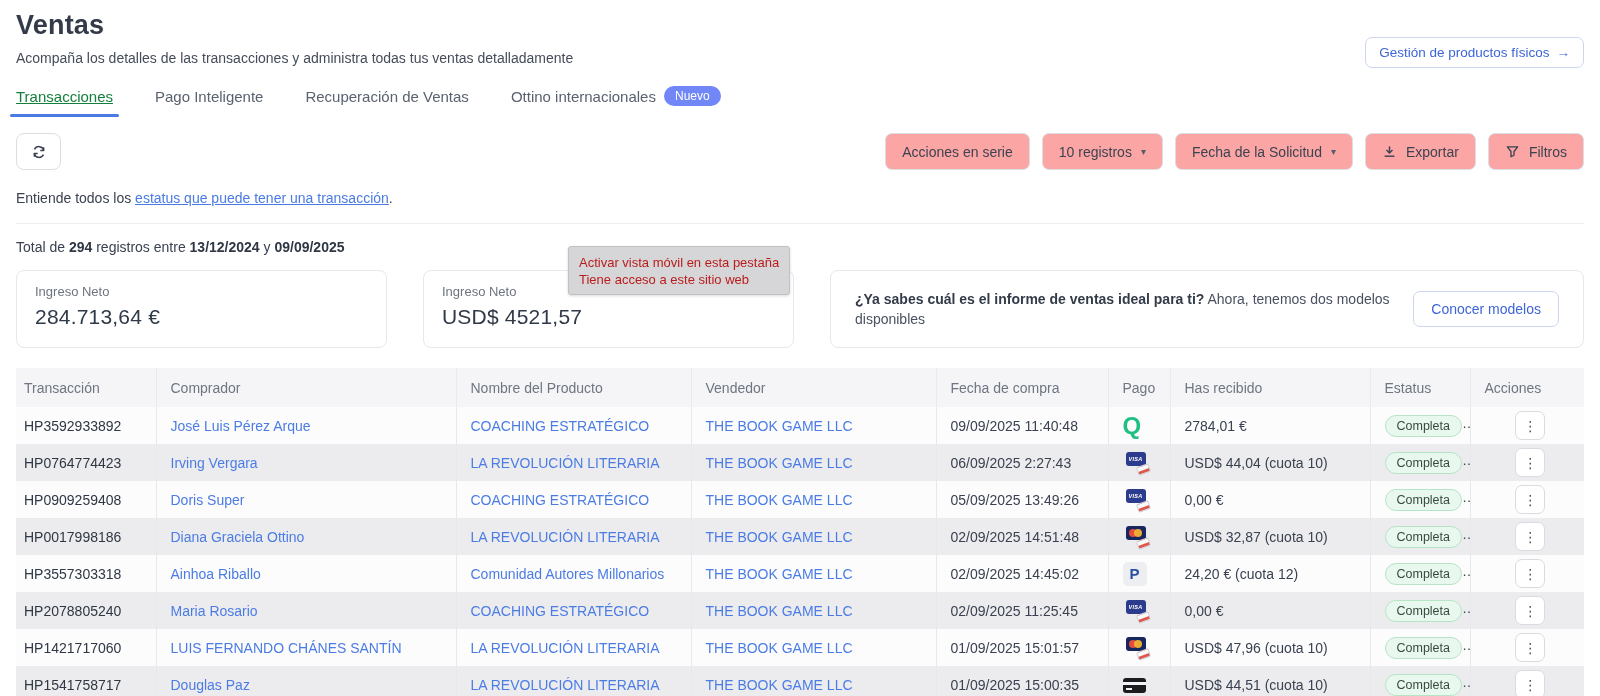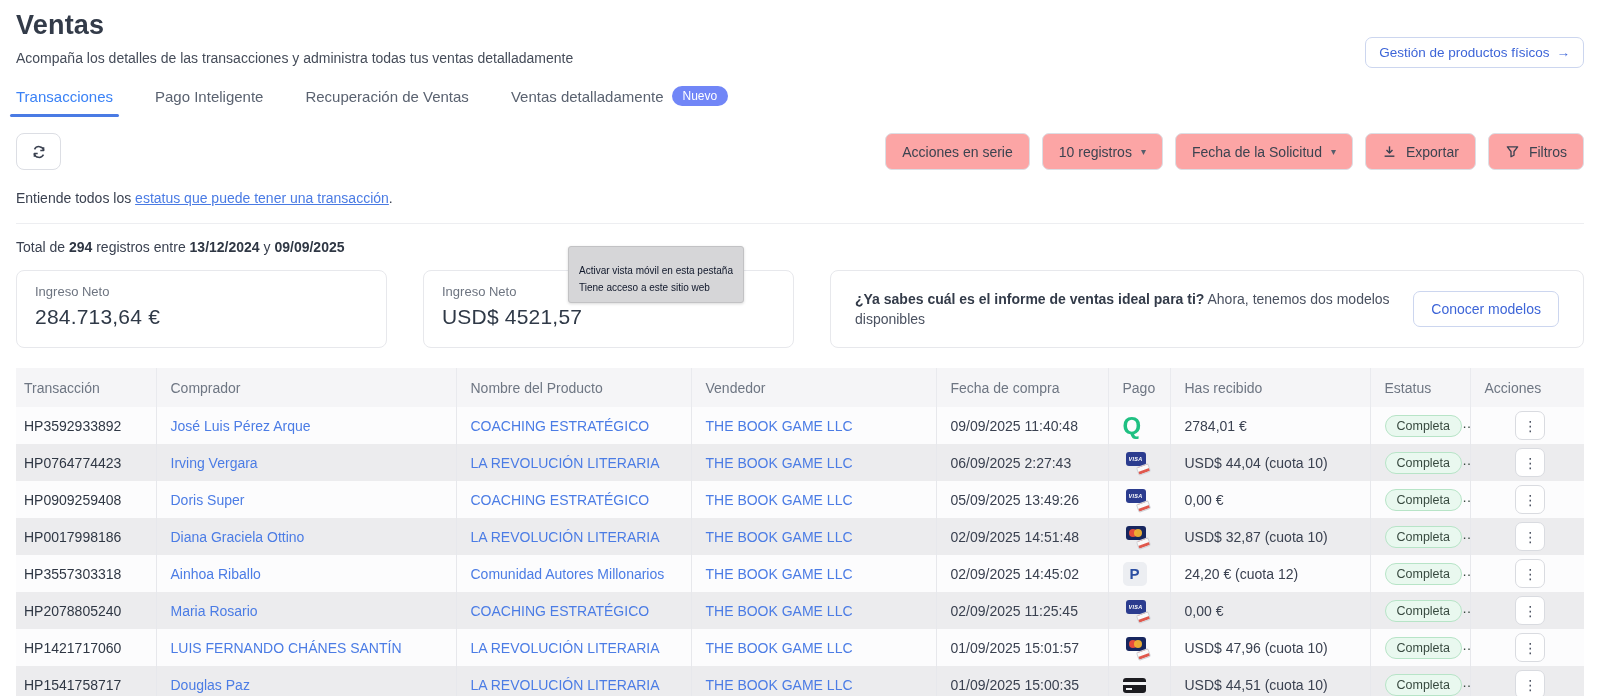--- a/index.html
+++ b/index.html
@@ -9,21 +9,21 @@
 
   
   .title { font-size:27px; font-weight:700; color:#333b49; letter-spacing:.2px; }
   .subtitle { margin-top:9px; font-size:14px; color:#454c59; }
   .header-btn { position:absolute; top:37px; right:16px; display:flex; align-items:center; gap:7px;
     border:1px solid #ccd6ef; background:#fff; color:#3d65d8; font-size:13.5px;
     padding:7px 13px; border-radius:7px; cursor:pointer; font-family:inherit; }
   .tabs { display:flex; gap:42px; margin-top:20px; align-items:center; }
   .tab { font-size:15px; color:#5a6270; padding-bottom:12px; position:relative; cursor:pointer;
     display:flex; align-items:center; gap:8px; }
-  .tab.active { color:#3b82f6; }
+  .tab.active { color:#15803d;text-decoration:underline; }
   .tab.active::after { content:""; position:absolute; left:-6px; right:-6px; bottom:0;
     height:3px; background:#4a7be4; border-radius:3px; }
   .badge-new { background:#7186f7; color:#fff; font-size:12px; padding:3px 11px; border-radius:11px; }
 
   
   .toolbar { display:flex; justify-content:space-between; align-items:center; margin-top:15px; }
   .icon-btn { width:45px; height:37px; border:1px solid #dcdee4; background:#fff; border-radius:8px;
     display:flex; align-items:center; justify-content:center; cursor:pointer; color:#3a4150; }
   .tb-group { display:flex; gap:12px; }
   .tb-btn { height:37px; border:1px solid #dcdee4; background:#fca5a5; border-radius:7px; color:#3c4350;
@@ -46,22 +46,22 @@
   .sum-value { margin-top:6px; font-size:21px; color:#2f3947; font-weight:500; letter-spacing:.2px; }
   .banner { flex:1; border:1px solid #e7e8ec; border-radius:8px; background:#fff;
     display:flex; align-items:center; padding:0 24px; gap:20px; }
   .banner-text { flex:1; font-size:14px; color:#4a5160; line-height:20px; max-width:560px; }
   .banner-text b { color:#333b49; }
   .banner-btn { border:1px solid #ccd6ef; background:#fff; color:#3d65d8; font-size:14px;
     padding:9px 17px; border-radius:7px; cursor:pointer; white-space:nowrap; font-family:inherit; }
 
   
   .tooltip { position:absolute; left:568px; top:246px; z-index:5; background:#d6d6d8;
-    border:1px solid #c2c2c4; border-radius:3px; padding:15px 10px 6px; font-size:10px;
-    color:#0f172a; line-height:17px; box-shadow:0 1px 3px rgba(0,0,0,.15); }
+    border:1px solid #c2c2c4; border-radius:3px; padding:7px 10px 6px; font-size:13px;
+    color:#b91c1c; line-height:17px; box-shadow:0 1px 3px rgba(0,0,0,.15); }
 
   
   .tx-table { width:1568px; margin-top:20px; border-collapse:collapse; table-layout:fixed; }
   .tx-table th { background:#f5f5f7; font-weight:400; color:#6e7683; font-size:14px; text-align:left;
     height:39px; padding:0 8px 0 14px; border-left:1px solid #e9eaee; }
   .tx-table th:first-child { border-left:none; padding-left:8px; }
   .tx-table td { height:37px; font-size:14px; padding:0 8px 0 14px; border-left:1px solid #e7e8ec;
     white-space:nowrap; overflow:hidden; text-overflow:ellipsis; }
   .tx-table td:first-child { border-left:none; padding-left:8px; color:#2f3744; }
   .tx-table tr.odd  td { background:#fcfcfd; }
@@ -112,21 +112,21 @@
     <div class="tab active">
       <span>Transacciones</span>
     </div>
     <div class="tab">
       <span>Pago Inteligente</span>
     </div>
     <div class="tab">
       <span>Recuperación de Ventas</span>
     </div>
     <div class="tab">
-      <span>Ventas detalladamente</span>
+      <span>Ottino internacionales</span>
       <span class="badge-new">Nuevo</span>
     </div>
   </div>
 
   <div class="toolbar">
     <button class="icon-btn">
       <span>
         <svg width="16" height="16" viewBox="0 0 16 16" fill="none" stroke="#3a4150" stroke-width="1.5">
           <path d="M3.2 9.5a5 5 0 0 0 9.3 1.2"></path>
             <path d="M12.8 6.5a5 5 0 0 0-9.3-1.2"></path>

